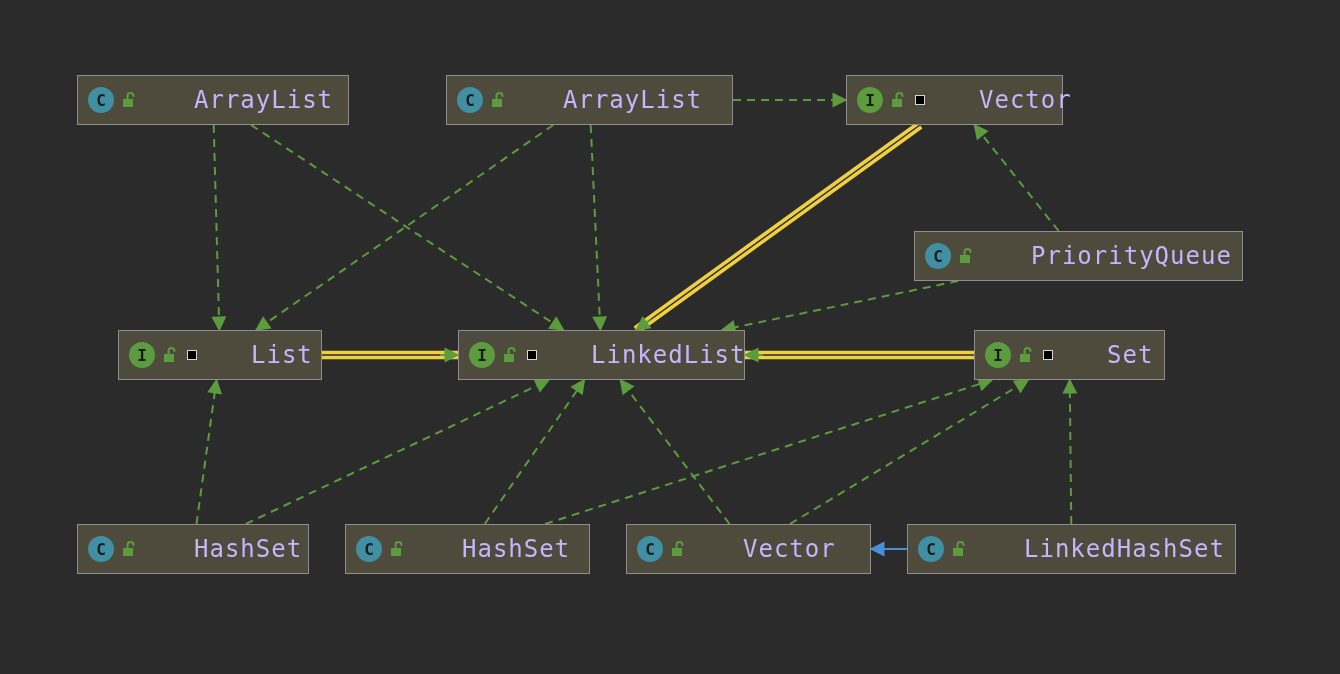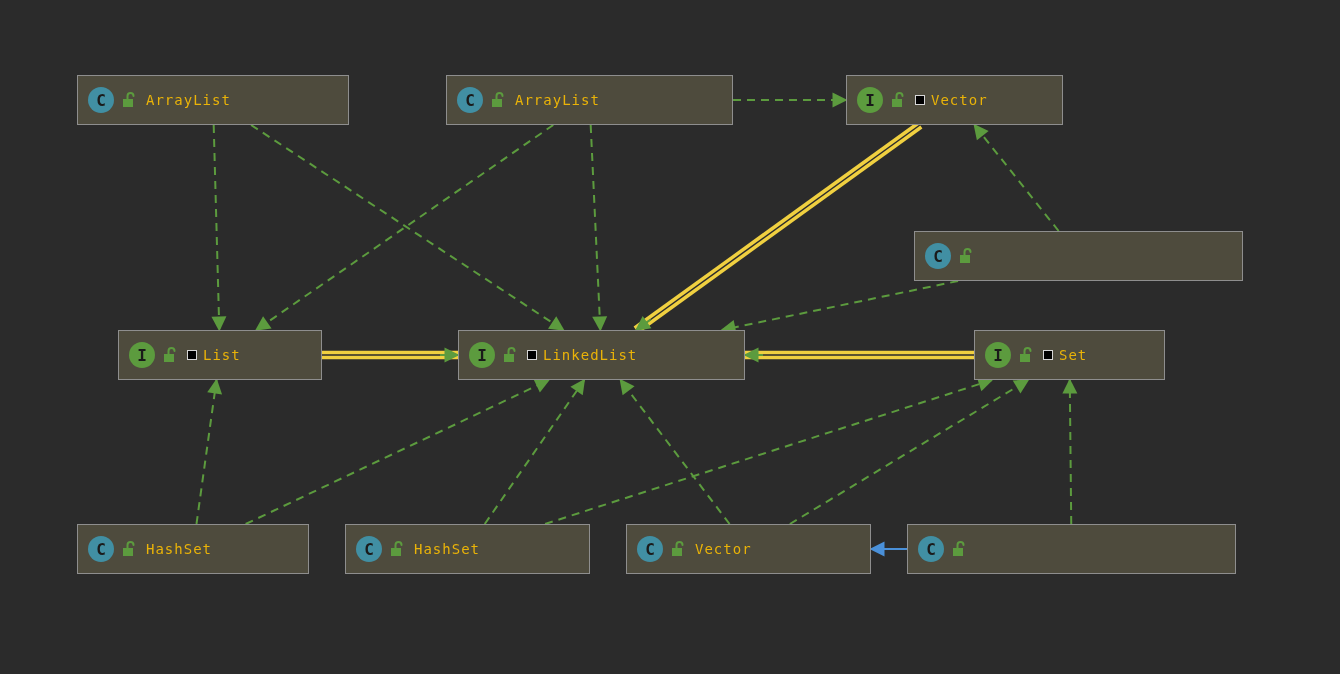--- a/index.html
+++ b/index.html
@@ -49,23 +49,24 @@
   }
   .badge.class { background: #418fa3; }
   .badge.interface { background: #5c9b3e; }
   .lock {
     display: inline-flex;
     align-items: center;
     margin-right: 10px;
     flex: 0 0 auto;
   }
   .label {
-    color: #eab308;
-    font-size: 14px;
+    color: #c4b5fd;
+    font-size: 24px;
     letter-spacing: 1px;
+    margin-left: 48px;
   }
   .pin {
     display: inline-block;
     width: 8px;
     height: 8px;
     background: #000;
     border: 1px solid #d6d6d6;
     margin-right: 6px;
     flex: 0 0 auto;
   }
@@ -143,20 +144,21 @@
         <span class="label">Vector</span>
       </div>
       <div class="node" style="left: 914px; top: 231px; width: 329px; height: 50px;">
         <span class="badge class">C</span>
         <span class="lock">
           <svg width="16" height="18" viewBox="0 0 16 18">
     <path d="M 3 8 h 10 v 8 h -10 z" fill="#5c9b3e"></path>
     <path d="M 5 8 v -3 a 3 3 0 0 1 6 0" fill="none" stroke="#5c9b3e" stroke-width="2" stroke-linecap="round" transform="translate(2.5,0)"></path>
   </svg>
         </span>
+        <span class="label">PriorityQueue</span>
       </div>
       <div class="node" style="left: 118px; top: 330px; width: 204px; height: 50px;">
         <span class="badge interface">I</span>
         <span class="lock">
           <svg width="16" height="18" viewBox="0 0 16 18">
     <path d="M 3 8 h 10 v 8 h -10 z" fill="#5c9b3e"></path>
     <path d="M 5 8 v -3 a 3 3 0 0 1 6 0" fill="none" stroke="#5c9b3e" stroke-width="2" stroke-linecap="round" transform="translate(2.5,0)"></path>
   </svg>
         </span>
         <span class="pin"></span>
@@ -215,15 +217,16 @@
         <span class="label">Vector</span>
       </div>
       <div class="node" style="left: 907px; top: 524px; width: 329px; height: 50px;">
         <span class="badge class">C</span>
         <span class="lock">
           <svg width="16" height="18" viewBox="0 0 16 18">
     <path d="M 3 8 h 10 v 8 h -10 z" fill="#5c9b3e"></path>
     <path d="M 5 8 v -3 a 3 3 0 0 1 6 0" fill="none" stroke="#5c9b3e" stroke-width="2" stroke-linecap="round" transform="translate(2.5,0)"></path>
   </svg>
         </span>
+        <span class="label">LinkedHashSet</span>
       </div>
     </div>
 </div>
 
 </body></html>

